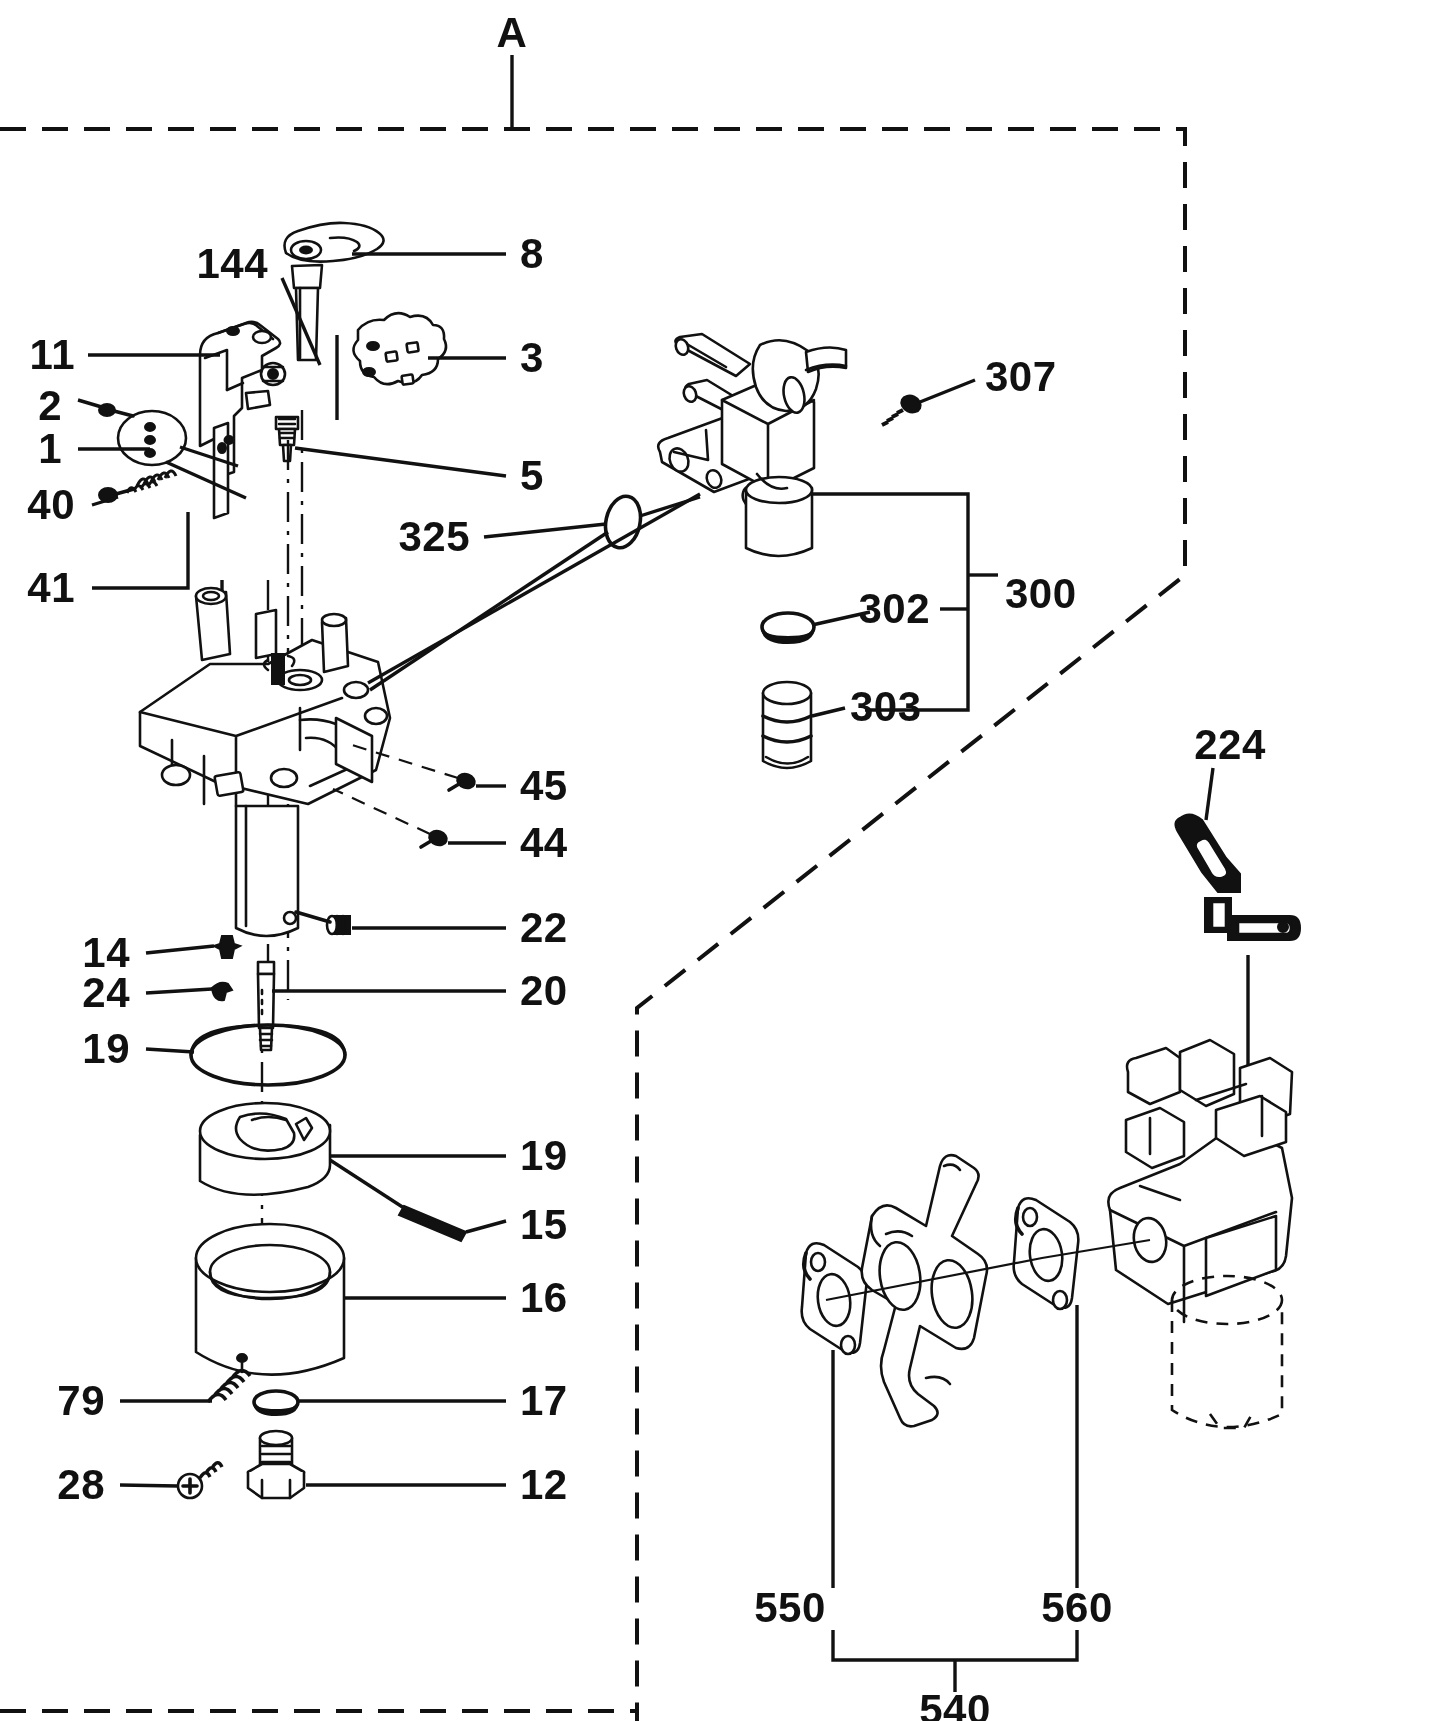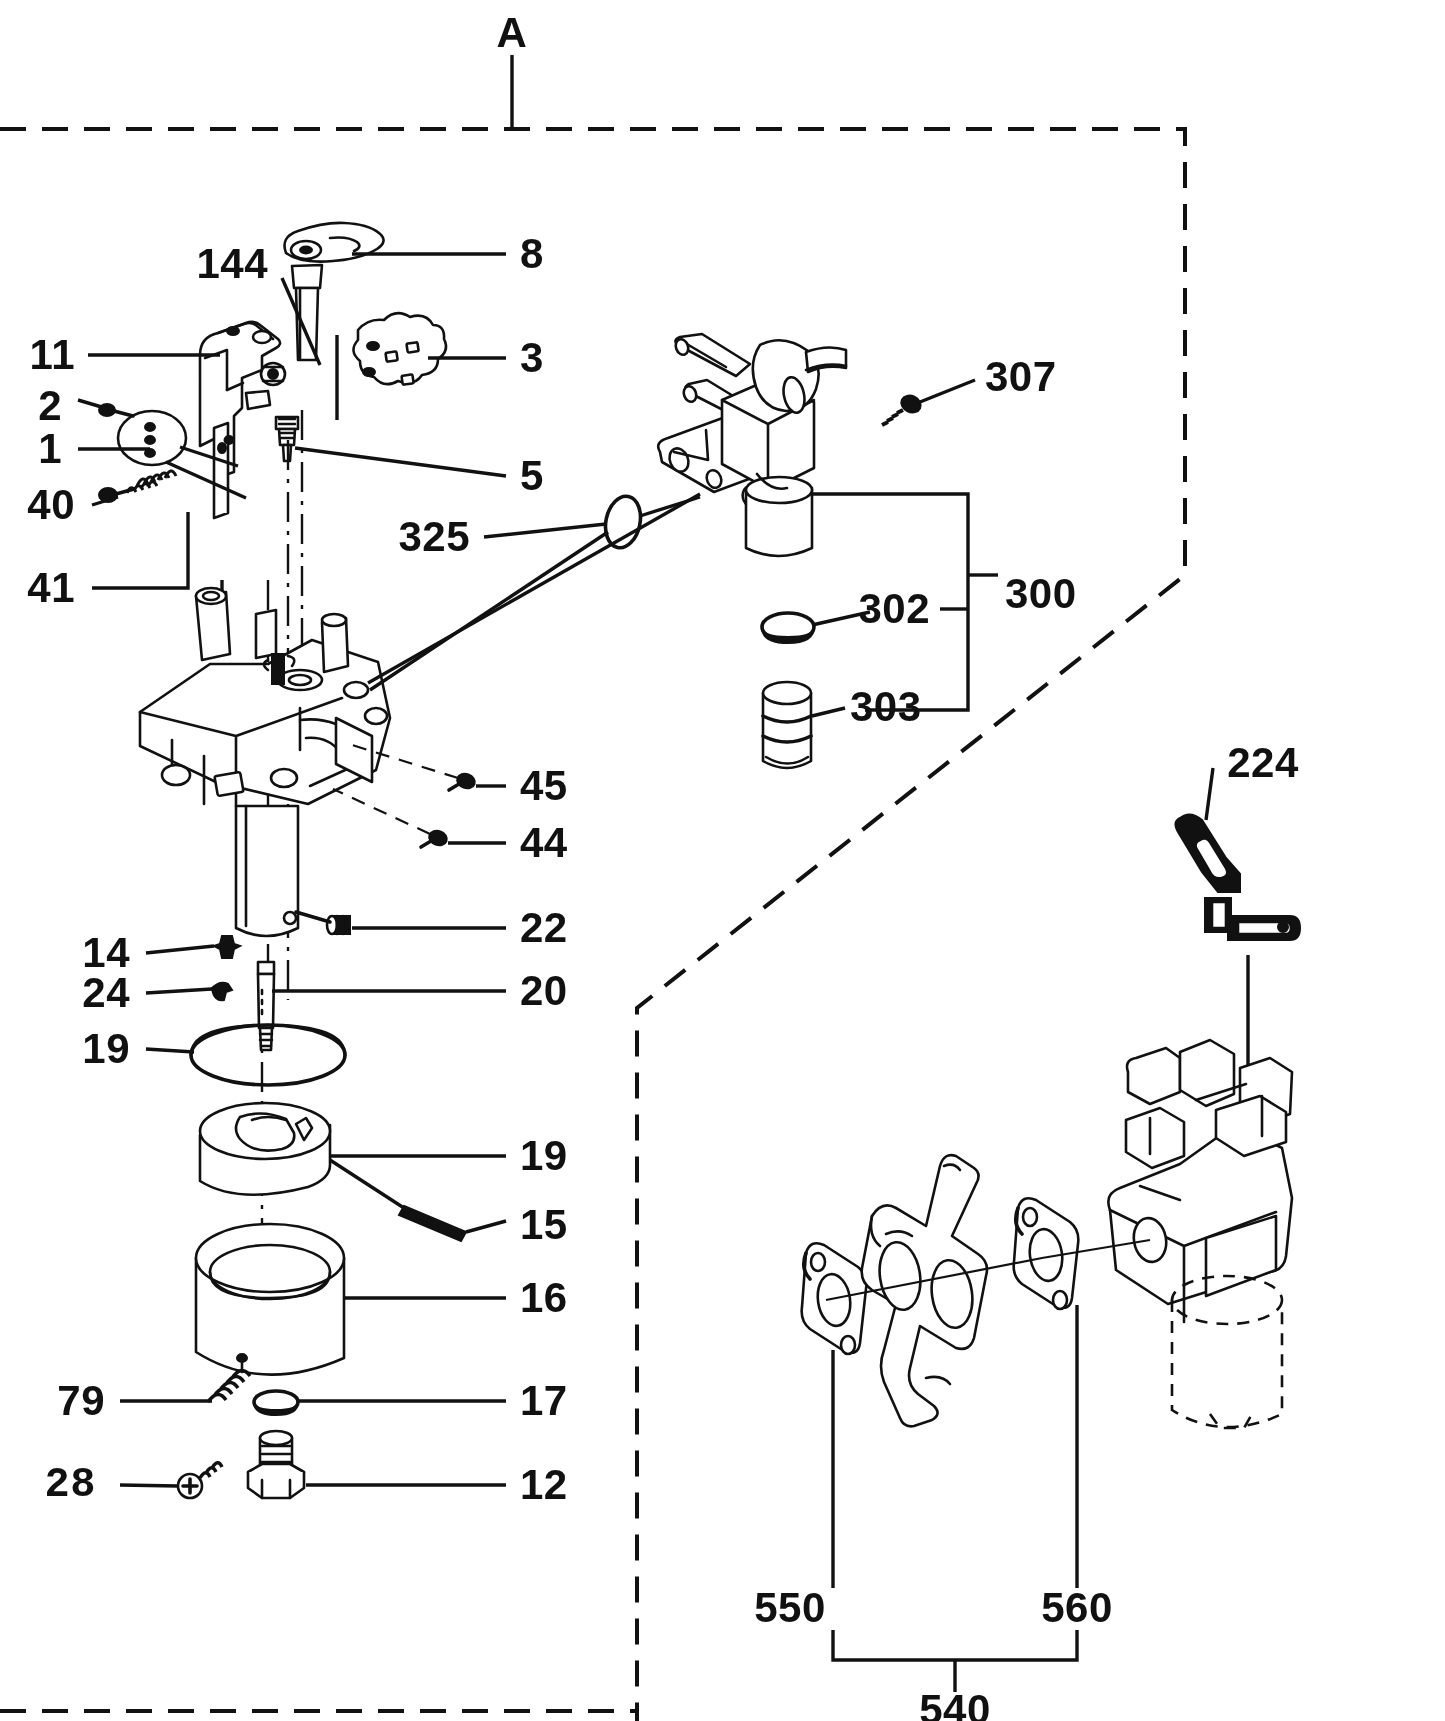--- a/index.html
+++ b/index.html
@@ -425,33 +425,33 @@
       <div class="lbl l" style="left: 985px; top: 377px;">307</div>
       <div class="lbl r" style="left: 62px; top: 406px;">2</div>
       <div class="lbl r" style="left: 62px; top: 449px;">1</div>
       <div class="lbl l" style="left: 520px; top: 476px;">5</div>
       <div class="lbl r" style="left: 75px; top: 505px;">40</div>
       <div class="lbl r" style="left: 470px; top: 537px;">325</div>
       <div class="lbl r" style="left: 75px; top: 588px; text-align: right;">41</div>
       <div class="lbl l" style="left: 1005px; top: 594px;">300</div>
       <div class="lbl r" style="left: 930px; top: 609px;">302</div>
       <div class="lbl l" style="left: 850px; top: 707px;">303</div>
-      <div class="lbl c" style="left: 1230px; top: 763px; margin-left: 33px;">224</div>
+      <div class="lbl c" style="left: 1230px; top: 745px;">224</div>
       <div class="lbl l" style="left: 520px; top: 786px;">45</div>
       <div class="lbl l" style="left: 520px; top: 843px;">44</div>
       <div class="lbl l" style="left: 520px; top: 928px;">22</div>
       <div class="lbl r" style="left: 130px; top: 953px;">14</div>
       <div class="lbl r" style="left: 130px; top: 993px;">24</div>
       <div class="lbl l" style="left: 520px; top: 991px;">20</div>
       <div class="lbl r" style="left: 130px; top: 1049px;">19</div>
       <div class="lbl l" style="left: 520px; top: 1156px;">19</div>
       <div class="lbl l" style="left: 520px; top: 1225px; text-align: center;">15</div>
       <div class="lbl l" style="left: 520px; top: 1298px; text-align: center;">16</div>
       <div class="lbl r" style="left: 105px; top: 1401px;">79</div>
       <div class="lbl l" style="left: 520px; top: 1401px;">17</div>
-      <div class="lbl r" style="left: 96px; top: 1485px; font-family: Liberation Mono, monospace;">28</div>
+      <div class="lbl r" style="left: 105px; top: 1485px;">28</div>
       <div class="lbl l" style="left: 520px; top: 1485px;">12</div>
       <div class="lbl c" style="left: 790px; top: 1608px;">550</div>
       <div class="lbl c" style="left: 1077px; top: 1608px;">560</div>
       <div class="lbl c" style="left: 955px; top: 1710px;">540</div>
     </div>
 
 </div>
 
 </body></html>

